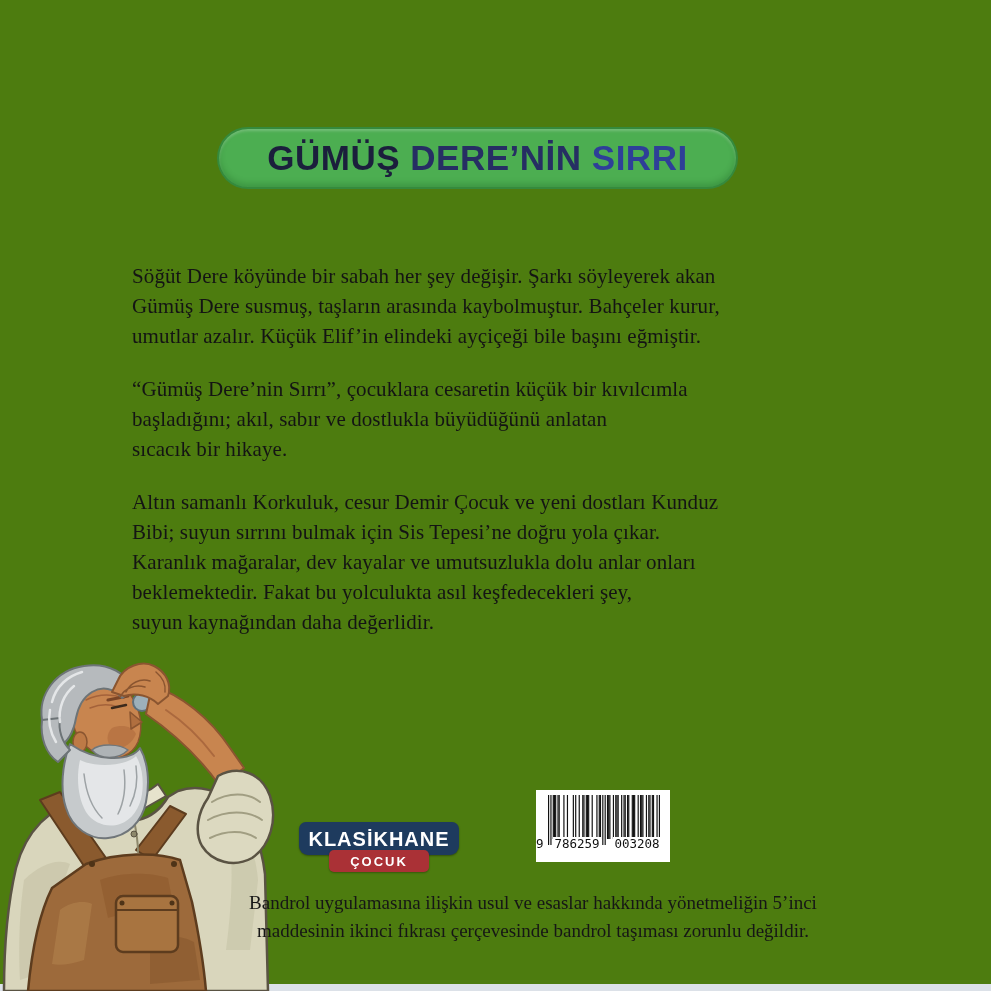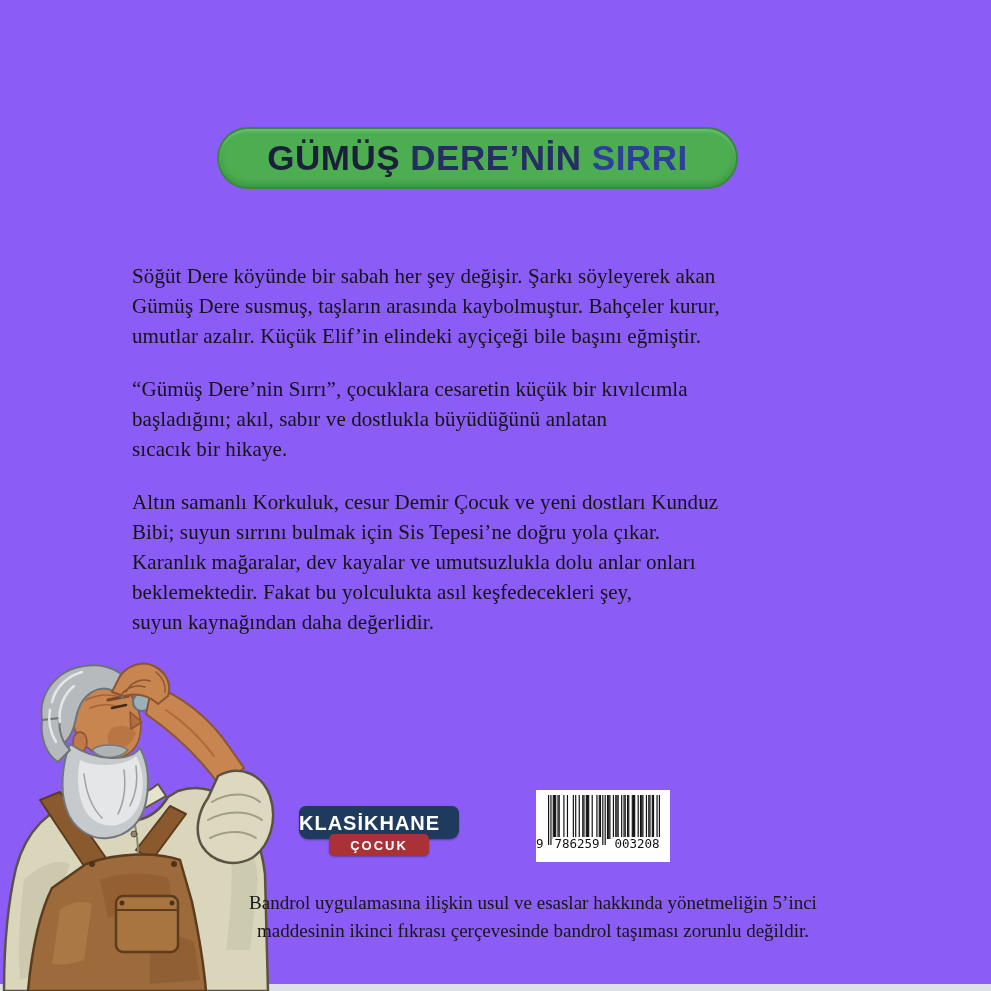--- a/index.html
+++ b/index.html
@@ -1,21 +1,21 @@
 <!DOCTYPE html>
 <html><head>
 <meta charset="utf-8">
 <style>
   html,body{margin:0;padding:0;}
   body{
     width:991px;height:991px;position:relative;overflow:hidden;
     background:#fdfdfc;
     font-family:"Liberation Serif",serif;
   }
-  .page{position:absolute;inset:0;background:#8b5cf6;}
+  .page{position:absolute;inset:0;background:#4d7c0f;}
 
   
   .title-badge{
     position:absolute;left:217px;top:127px;width:521px;height:62px;
     border-radius:32px;
     display:flex;align-items:center;justify-content:center;
     border:2px solid rgba(35,110,45,.55);
     box-shadow:inset 0 -3px 6px rgba(0,60,10,.22), inset 0 2px 3px rgba(255,255,255,.25);
     box-sizing:border-box;
   }
@@ -33,23 +33,24 @@
   }
   .synopsis p{margin:0 0 23px 0;white-space:pre-line;letter-spacing:.1px;}
 
   
   .illustration{position:absolute;left:0;top:650px;width:292px;height:341px;z-index:2;}
 
   
   .publisher{position:absolute;left:299px;top:806px;width:160px;text-align:center;z-index:3;}
   .publisher-box{
     width:160px;height:33px;border-radius:7px 7px 9px 9px;
-    display:flex;align-items:center;justify-content:flex-start;
+    display:flex;align-items:center;justify-content:center;
     box-shadow:0 1px 2px rgba(0,0,0,.35);
     box-sizing:border-box;
+    margin-top:16px;
   }
   .publisher-name{
     color:#ffffff;font-family:"Liberation Sans",sans-serif;
     font-weight:700;font-size:20px;letter-spacing:1px;line-height:1;
   }
   .publisher-pill{
     width:100px;height:22px;border-radius:5px;margin:-5px auto 0 auto;
     display:flex;align-items:center;justify-content:center;
     box-shadow:0 1px 2px rgba(0,0,0,.3);position:relative;
   }

